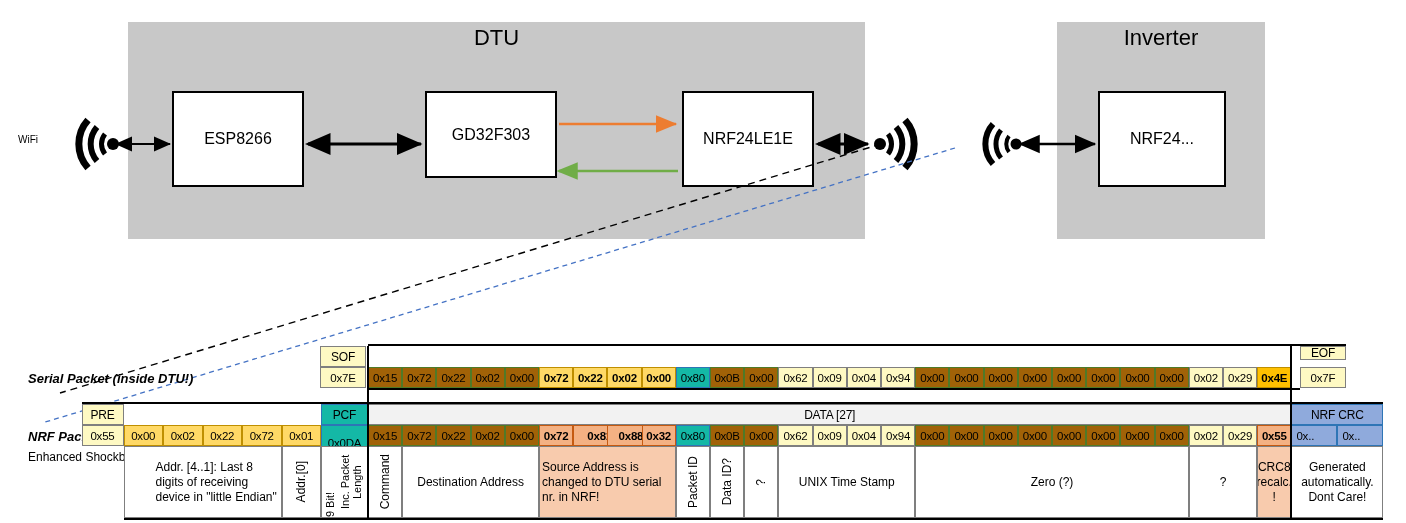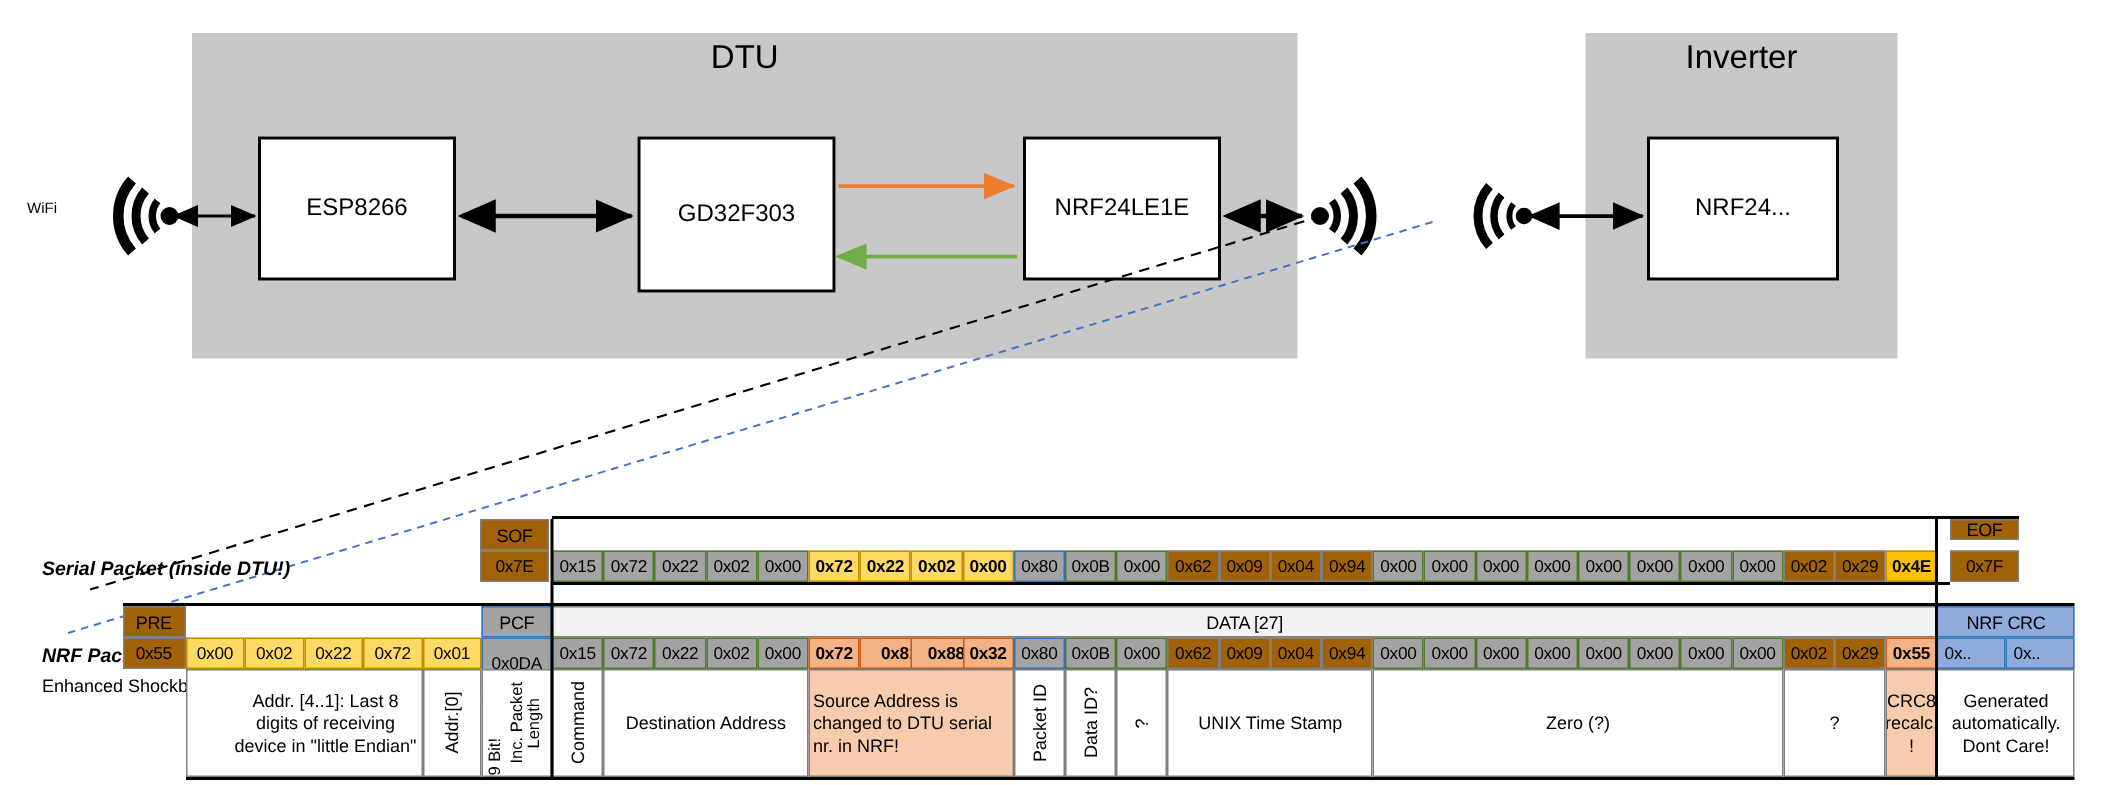--- a/index.html
+++ b/index.html
@@ -30,26 +30,26 @@
 
   .cell{
     position:absolute;box-sizing:border-box;
     border:1px solid #7f7f7f;
     font-size:11.5px;
     display:flex;align-items:center;justify-content:center;
     color:#000;background:#ffffff;overflow:hidden;
     letter-spacing:-0.2px;
   }
   .cell.hdr{font-size:12px;}
-  .c-gray{background:#a16207;}
-  .c-green{background:#a3a3a3;border-color:#4f7a28;}
+  .c-gray{background:#fef9c3;}
+  .c-green{background:#a16207;border-color:#4f7a28;}
   .c-yellow{background:#ffd966;border-color:#bf8f00;font-weight:bold;}
   .c-orange{background:#ffc000;border-color:#bf8f00;font-weight:bold;}
   .c-salmon{background:#f4b183;border-color:#c55a11;font-weight:bold;}
-  .c-blue{background:#a3a3a3;border-color:#2e75b6;}
+  .c-blue{background:#14b8a6;border-color:#2e75b6;}
   .c-blue2{background:#8faadc;border-color:#2e75b6;}
   .c-lightgray{background:#f2f2f2;border-color:#7f7f7f;}
   .vert{
     writing-mode:vertical-rl;transform:rotate(180deg);
     text-align:center;line-height:1.05;
   }
   .ann{
     position:absolute;box-sizing:border-box;border:1px solid #7f7f7f;
     font-size:12px;display:flex;align-items:center;justify-content:center;
     text-align:center;color:#000;background:#fff;overflow:hidden;line-height:1.25;
@@ -58,21 +58,21 @@
 </style>
 </head>
 <body>
 
 <div class="stage">
 
   <div class="device-box" style="left:128px;top:22px;width:737px;height:217px;"></div>
   <div class="device-title" style="left:128px;top:25px;width:737px;">DTU</div>
 
   <div class="chip" style="left:172px;top:91px;width:132px;height:96px;">ESP8266</div>
-  <div class="chip" style="left:425px;top:91px;width:132px;height:104px;">GD32F303</div>
+  <div class="chip" style="left:425px;top:91px;width:132px;height:87px;">GD32F303</div>
   <div class="chip" style="left:682px;top:91px;width:132px;height:96px;">NRF24LE1E</div>
 
   <div class="device-box" style="left:1057px;top:22px;width:208px;height:217px;"></div>
   <div class="device-title" style="left:1057px;top:25px;width:208px;">Inverter</div>
   <div class="chip" style="left:1098px;top:91px;width:128px;height:96px;">NRF24...</div>
 
   <div class="wifi-label" style="left:18px;top:134px;">WiFi</div>
 
   <svg class="overlay" viewBox="0 0 1406 523">
     <defs>
@@ -199,21 +199,21 @@
       <div class="cell c-green" style="left: 1052px; top: 425px; width: 34.2px; height: 21px;">0x00</div>
       <div class="cell c-green" style="left: 1086.2px; top: 425px; width: 34.2px; height: 21px;">0x00</div>
       <div class="cell c-green" style="left: 1120.4px; top: 425px; width: 34.2px; height: 21px;">0x00</div>
       <div class="cell c-green" style="left: 1154.6px; top: 425px; width: 34.2px; height: 21px;">0x00</div>
       <div class="cell c-gray" style="left: 1188.8px; top: 425px; width: 34.2px; height: 21px;">0x02</div>
       <div class="cell c-gray" style="left: 1223px; top: 425px; width: 34.2px; height: 21px;">0x29</div>
       <div class="cell c-salmon" style="left: 1257.2px; top: 425px; width: 34.2px; height: 21px;">0x55</div>
       <div class="cell c-blue2" style="left: 1291.4px; top: 425px; width: 46px; height: 21px; justify-content: flex-start; padding-left: 4px;">0x..</div>
       <div class="cell c-blue2" style="left: 1337.4px; top: 425px; width: 46px; height: 21px; justify-content: flex-start; padding-left: 4px;">0x..</div>
       <div class="ann " style="left: 123.5px; top: 446px; width: 158px; height: 72px; justify-content: flex-start;">
-        <div class="inner" style="text-align: center; margin-left: 29px;">Addr. [4..1]:
+        <div class="inner" style="text-align: left; margin-left: 29px;">Addr. [4..1]:
 Last 8 digits of receiving device in "little Endian"</div>
       </div>
       <div class="ann " style="left: 281.5px; top: 446px; width: 39.5px; height: 72px;">
         <span class="vert">Addr.[0]</span>
       </div>
       <div class="ann" style="left: 321px; top: 446px; width: 47px; height: 72px; display: flex; align-items: flex-end; justify-content: space-evenly;">
         <span class="vert" style="font-size: 11px;">9 Bit!</span>
         <span class="vert" style="font-size: 11px;">Inc. Packet Length</span>
       </div>
       <div class="ann " style="left: 368px; top: 446px; width: 34.2px; height: 72px;">

